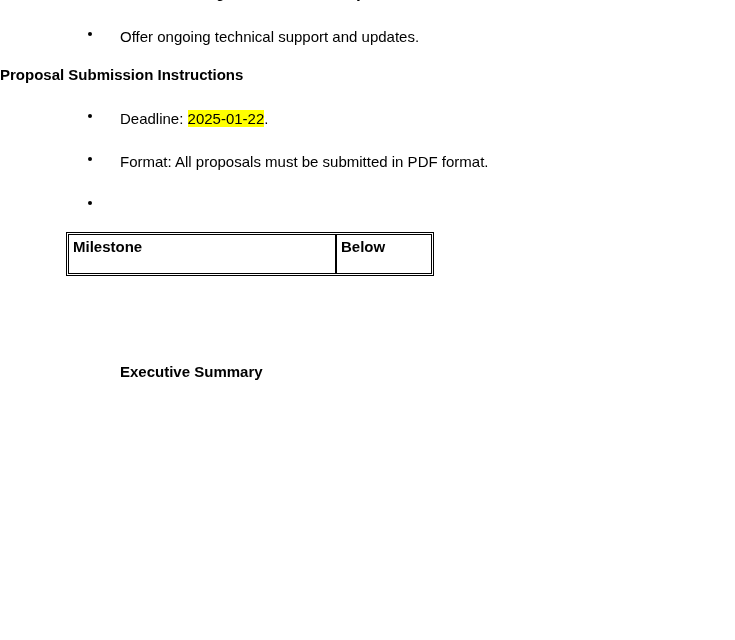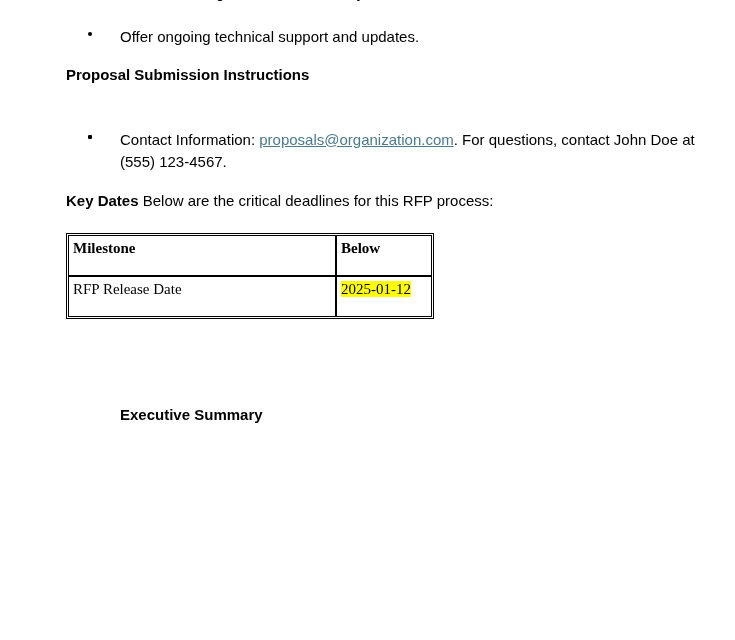--- a/index.html
+++ b/index.html
@@ -42,21 +42,20 @@
   }
   .li-text {
     margin-left: 120px;
     margin-right: 40px;
     line-height: 1.5;
   }
 
   
   .para {
     margin: 0 12px 0 0;
-    padding-left: 66px;
     padding-right: 40px;
     line-height: 1.5;
   }
   .spacer-16 { height: 16px; }
   .spacer-21 { height: 21px; }
   .spacer-44 { height: 44px; }
 
   b, .bold { font-weight: bold; }
 
   a.maillink {
@@ -80,21 +79,20 @@
     table-layout: fixed;
     background: #fff;
   }
   table.keydates td {
     border: 1px solid #000;
     padding: 3px 4px 17px 4px;
     vertical-align: top;
     font-size: 15px;
     line-height: 1.25;
     background: #fff;
-    font-family: Liberation Serif, serif;
   }
   table.keydates tr.hdr td {
     font-weight: bold;
   }
   table.keydates td.col-milestone { width: 258px; }
   table.keydates td.col-date { width: 86px; }
   table.keydates td.col-date .hl { font-weight: 400; }
 
   
   table.keydates {
@@ -122,49 +120,45 @@
   <div class="para">
     <b>Proposal Submission Instructions</b>
   </div>
 
   <div class="spacer-21"></div>
 
   <div>
 
     <div class="li-row">
       <span class="bullet-dot"></span>
+      <div class="li-text"><span>Deadline: </span><span class="hl">2025-01-22</span><span>.</span></div>
+    </div>
+
+    <div class="li-row">
+      <span class="bullet-dot"></span>
+      <div class="li-text">Format: All proposals must be submitted in PDF format.</div>
     </div>
 
     <div class="li-row">
       <span class="bullet-dot"></span>
     </div>
 
-    <div class="li-row">
-      <span class="bullet-dot"></span>
-      <div class="li-text"><span>Contact Information: </span><a class="maillink" href="#">proposals@organization.com</a><span>. For questions, contact John Doe at (555) 123-4567.</span></div>
-    </div>
-
   </div>
 
   <div class="spacer-16"></div>
 
-  <div class="para"><b>Key Dates</b><span> Below are the critical deadlines for this RFP process:</span></div>
 
   <div class="spacer-21"></div>
 
   <div class="tbl-wrap">
     <table class="keydates">
       <tbody>
         <tr class="hdr">
           <td class="col-milestone">Milestone</td>
           <td class="col-date">Below</td>
-        </tr>
-        <tr>
-          <td class="col-milestone">RFP Release Date</td>
-          <td class="col-date"><span class="hl">2025-01-12</span></td>
         </tr>
       </tbody>
     </table>
   </div>
 
   <div class="spacer-44"></div>
 
 
   <div class="spacer-21"></div>
 

